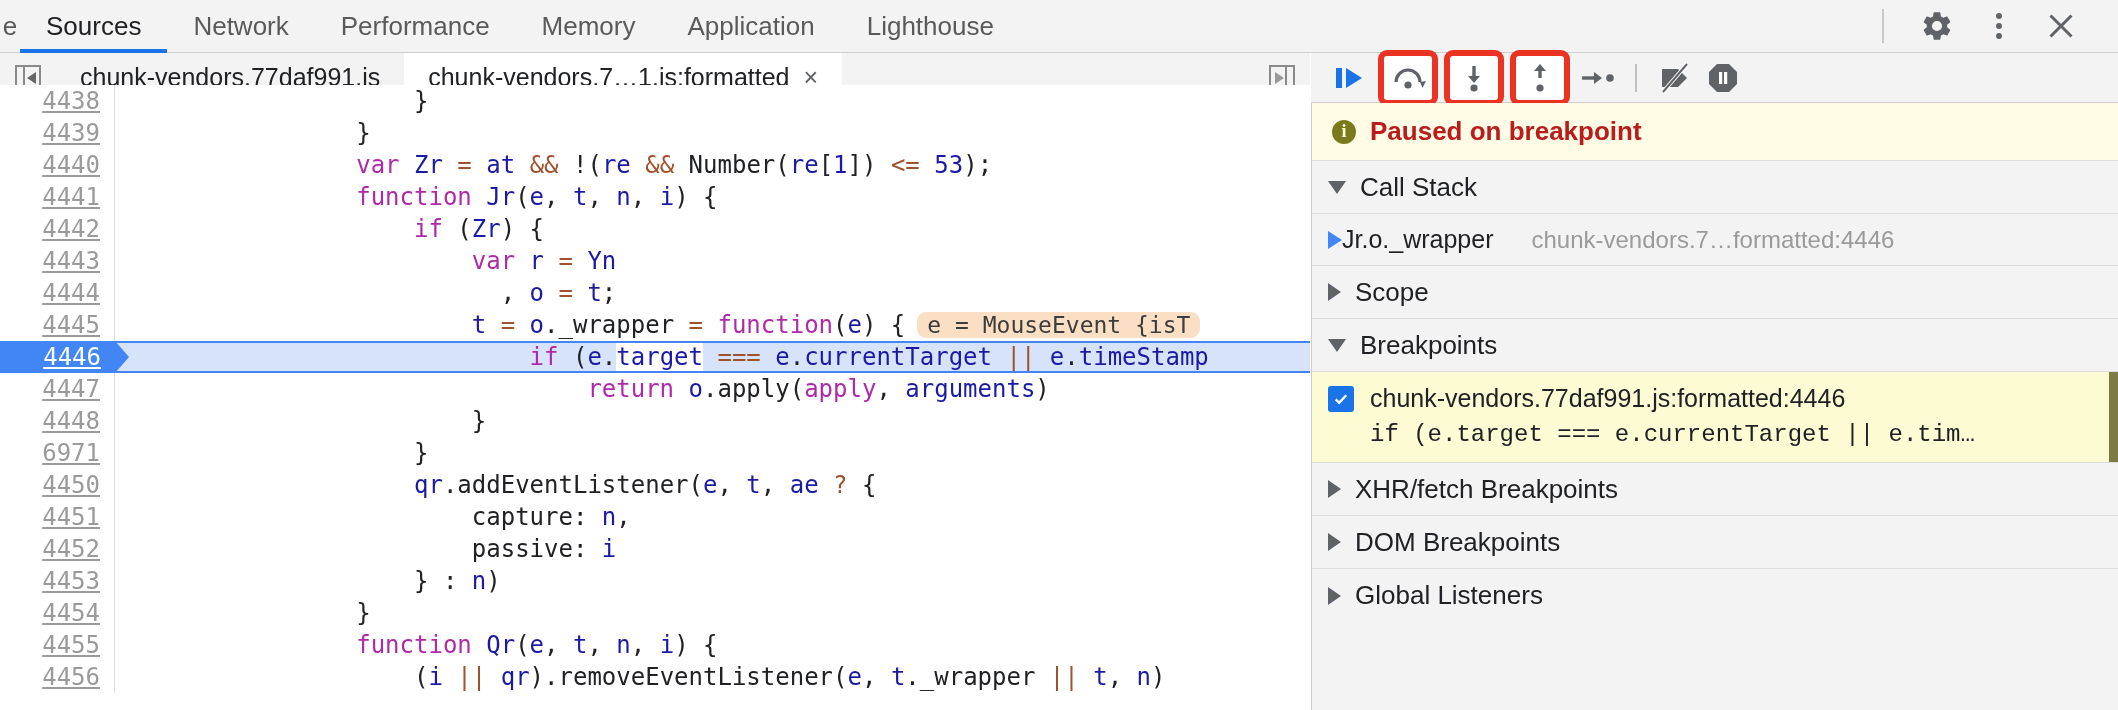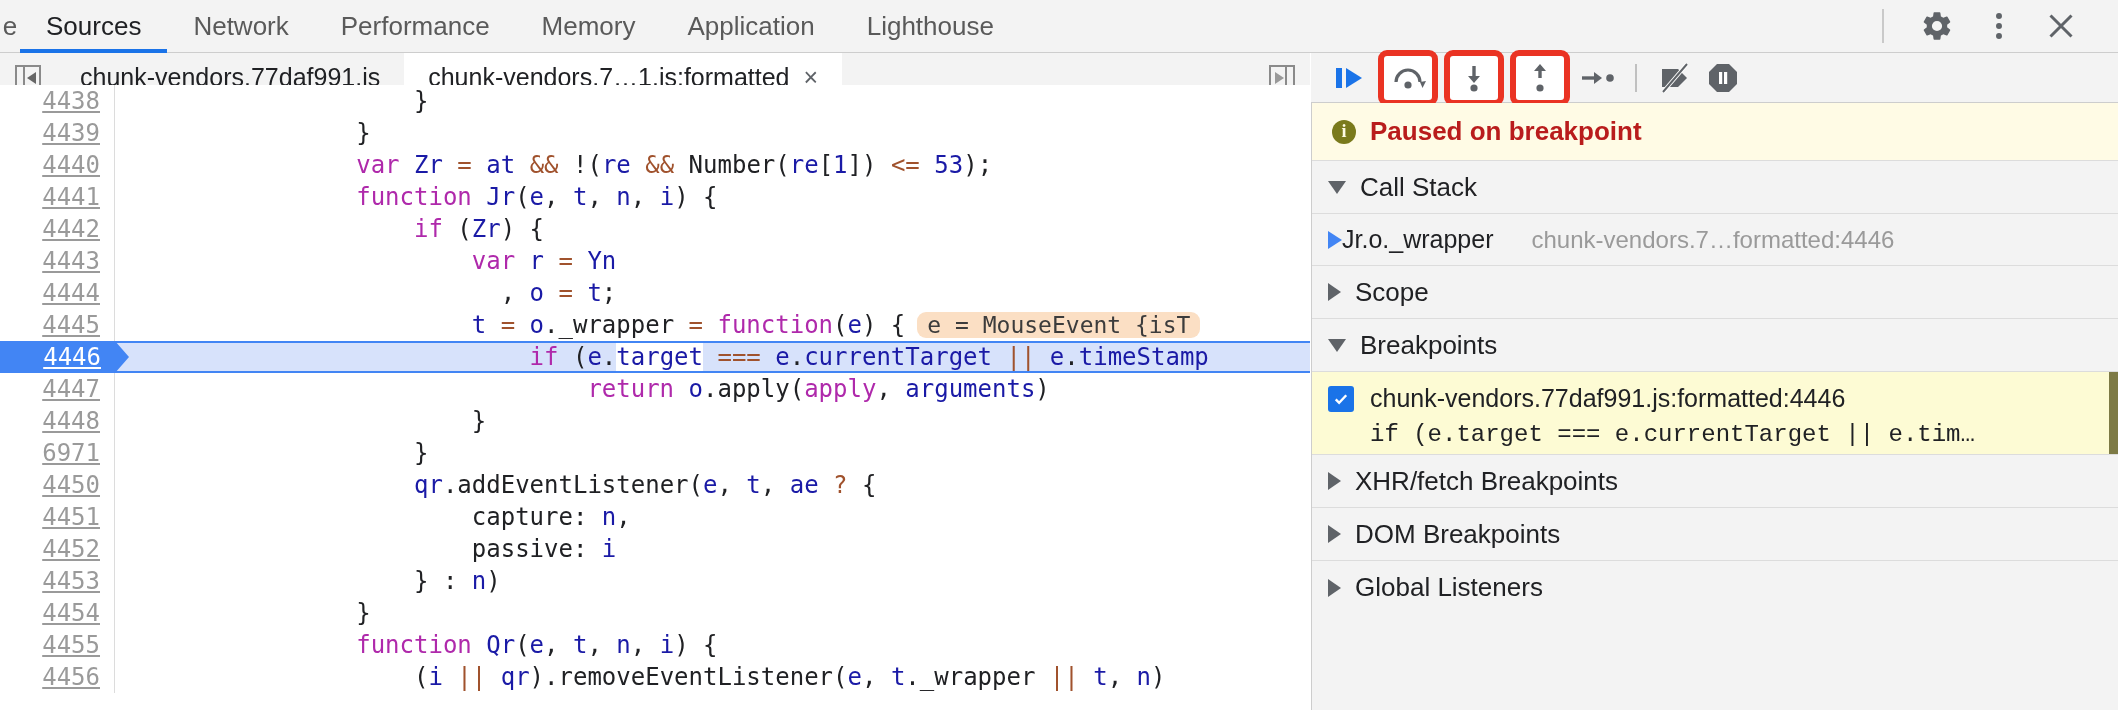--- a/index.html
+++ b/index.html
@@ -230,21 +230,21 @@
   .cs-arrow {
     width: 0; height: 0;
     border-top: 9px solid transparent; border-bottom: 9px solid transparent;
     border-left: 14px solid #4285f4;
   }
   .cs-name { font-size: 25px; color: #202124; }
   .cs-loc { font-size: 24px; color: #9a9a9a; margin-left: 38px; }
   .bp-item {
     background: #fdfbd4;
     border-bottom: 1px solid #dcdcdc;
-    padding: 12px 16px 6px 16px;
+    padding: 12px 16px 14px 16px;
     position: relative;
   }
   .bp-row1 { display: flex; align-items: center; gap: 16px; }
   .bp-check {
     width: 26px; height: 26px; border-radius: 3px;
     background: #1a73e8;
     display: flex; align-items: center; justify-content: center;
     flex: 0 0 auto;
   }
   .bp-check svg { display: block; }

